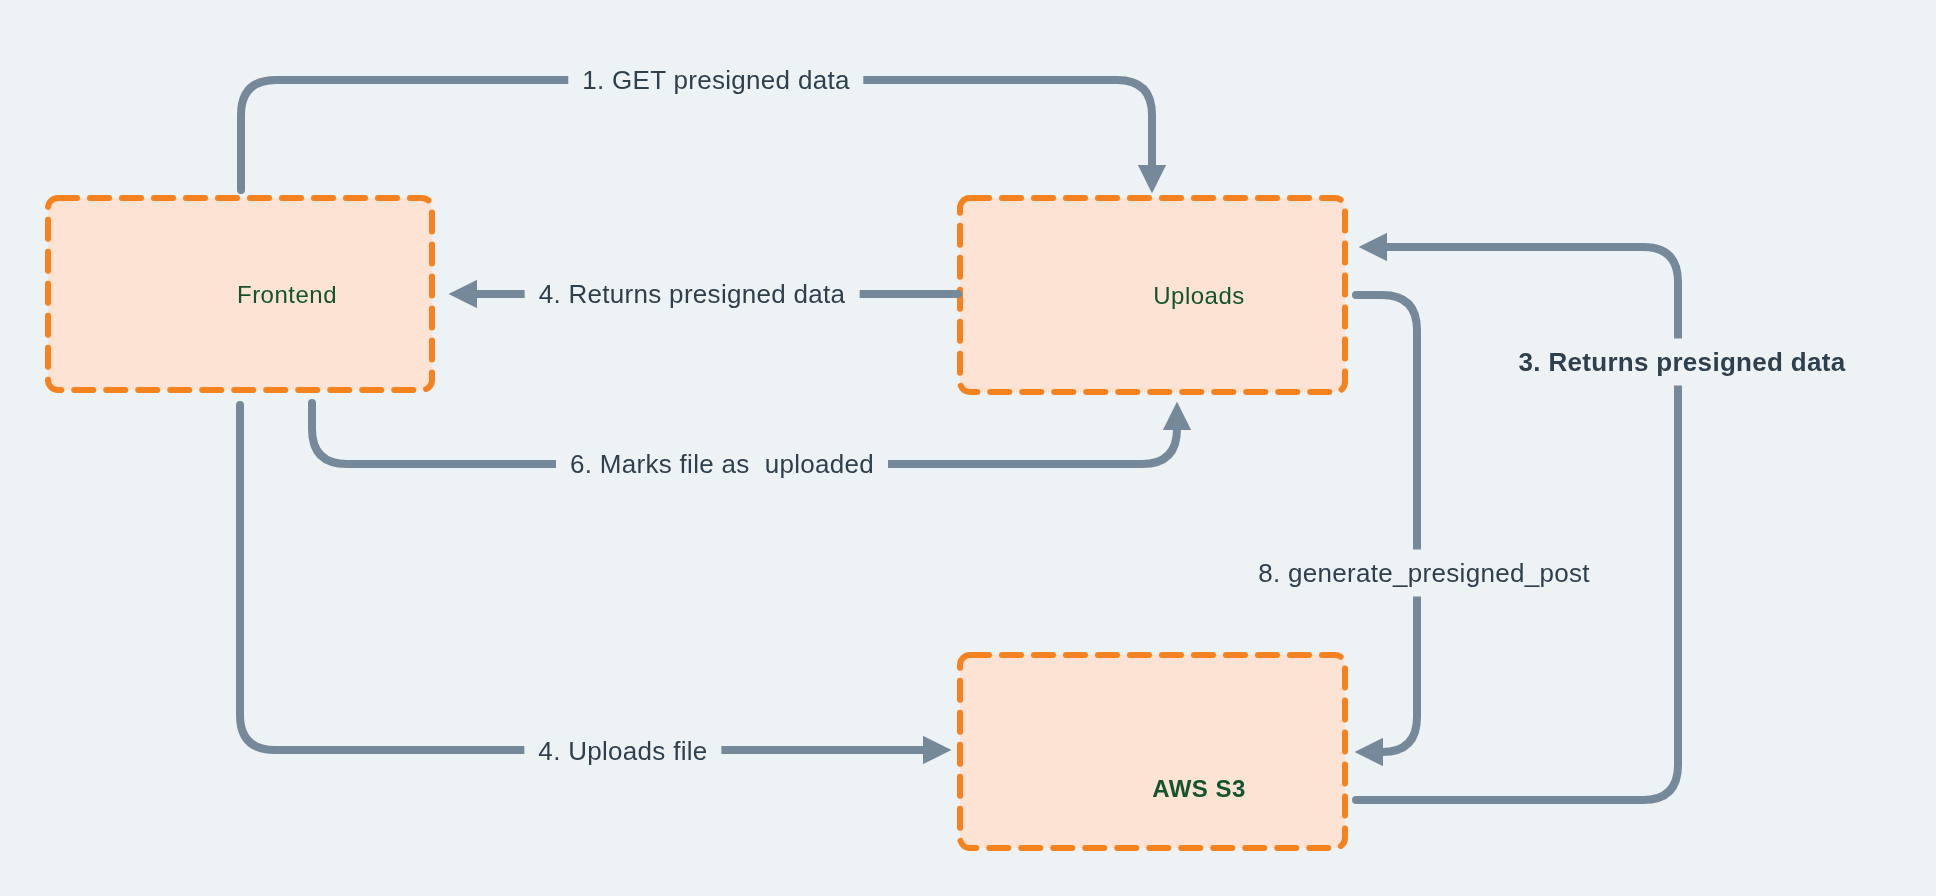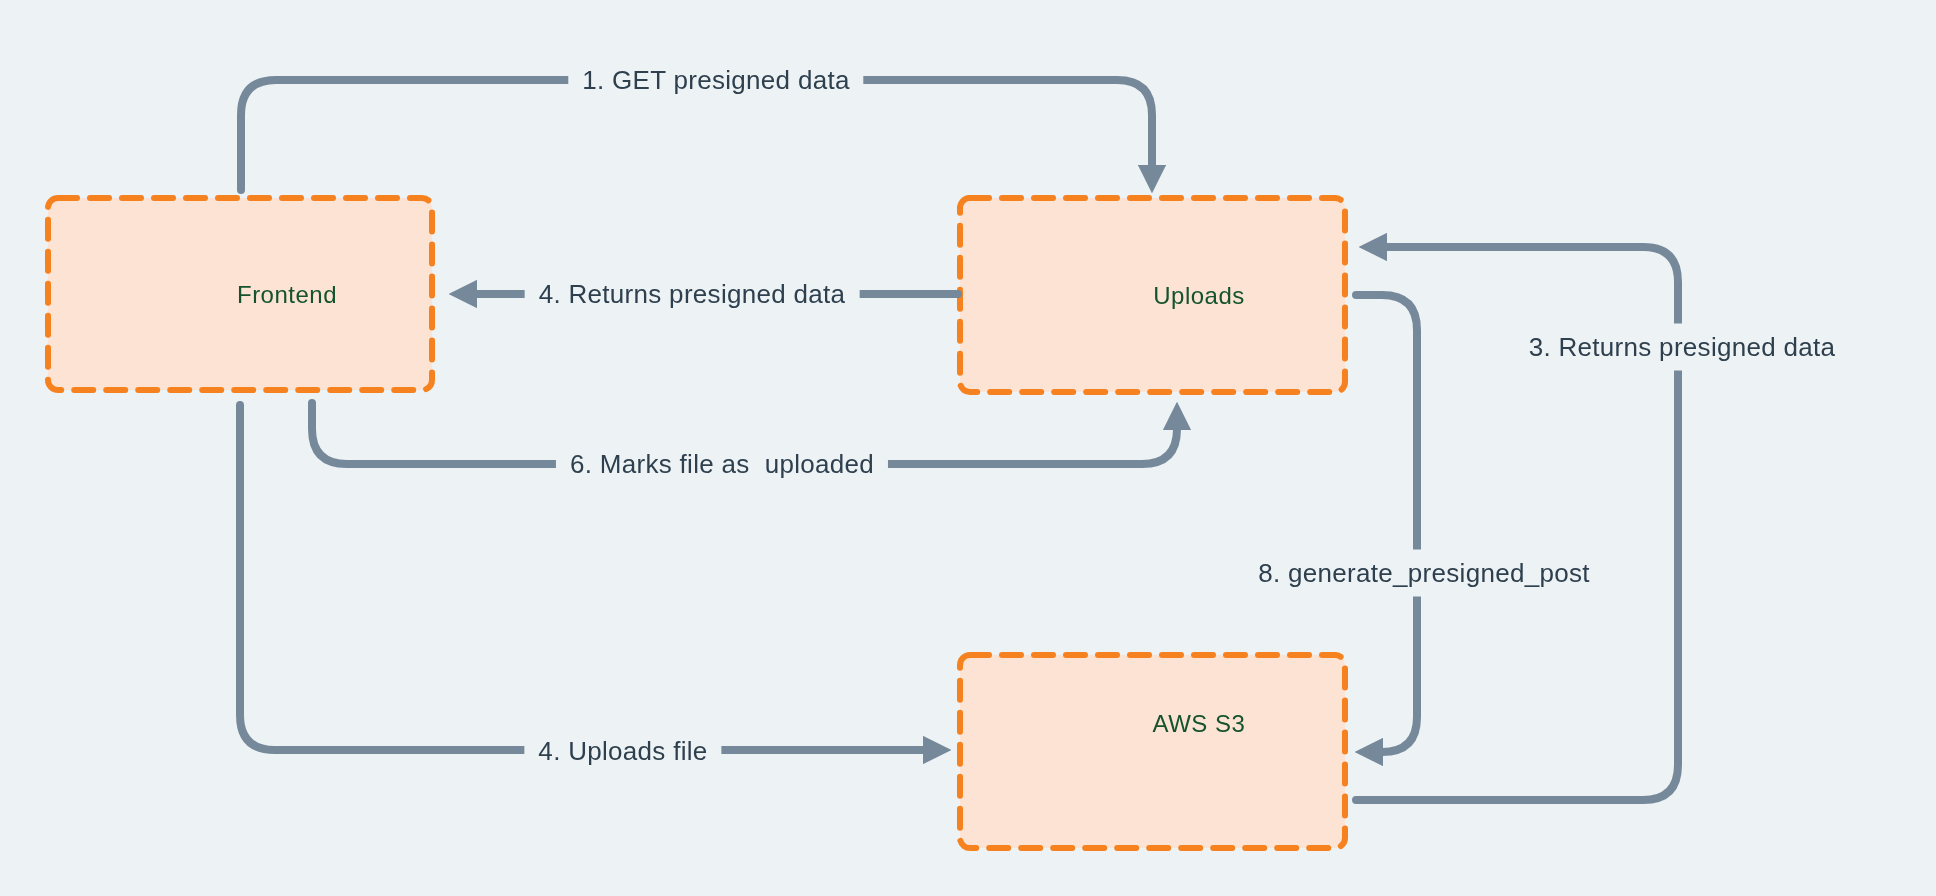--- a/index.html
+++ b/index.html
@@ -66,22 +66,22 @@
       <path d="M 958 294 L 476 294" marker-end="url(#arrow)"></path>
       <path d="M 1356 295 L 1382 295 Q 1417 295 1417 330 L 1417 717 Q 1417 752 1382 752" marker-end="url(#arrow)"></path>
       <path d="M 1356 800 L 1643 800 Q 1678 800 1678 765 L 1678 282 Q 1678 247 1643 247 L 1386 247" marker-end="url(#arrow)"></path>
       <path d="M 240 405 L 240 715 Q 240 750 275 750 L 924 750" marker-end="url(#arrow)"></path>
       <path d="M 312 403 L 312 429 Q 312 464 347 464 L 1142 464 Q 1177 464 1177 429" marker-end="url(#arrow)"></path>
     </g>
   </svg>
 
   <div class="edge-label" style="left:716px; top:80px;">1. GET presigned data</div>
   <div class="edge-label" style="left:1424px; top:573px;">8. generate_presigned_post</div>
-  <div class="edge-label" style="left:1682px; top:347px;">3. Returns presigned data</div>
+  <div class="edge-label" style="left:1682px; top:362px;font-weight:bold;">3. Returns presigned data</div>
   <div class="edge-label" style="left:692px; top:294px;">4. Returns presigned data</div>
   <div class="edge-label" style="left:623px; top:751px;">4. Uploads file</div>
   <div class="edge-label" style="left:722px; top:464px;">6. Marks file as  uploaded</div>
 
   <div class="node-label" style="left:240px; top:295px;">Frontend</div>
   <div class="node-label" style="left:1152px; top:296px;">Uploads</div>
-  <div class="node-label" style="left:1152px; top:724px;">AWS S3</div>
+  <div class="node-label" style="left:1152px; top:789px;font-weight:bold;">AWS S3</div>
 
 </div>
 
 </body></html>

